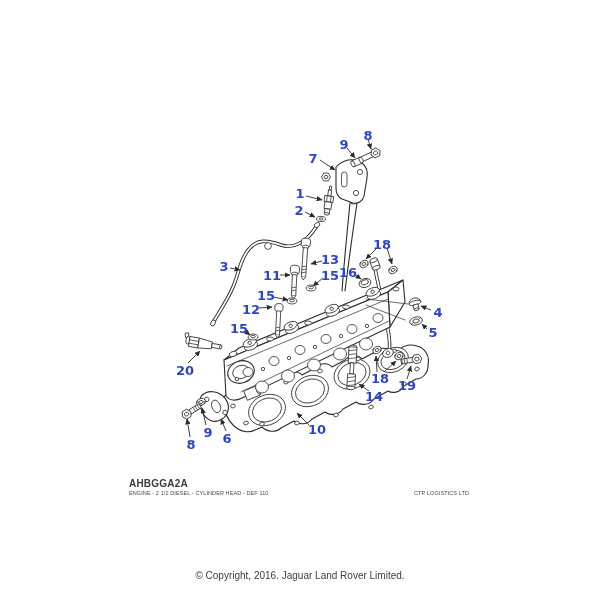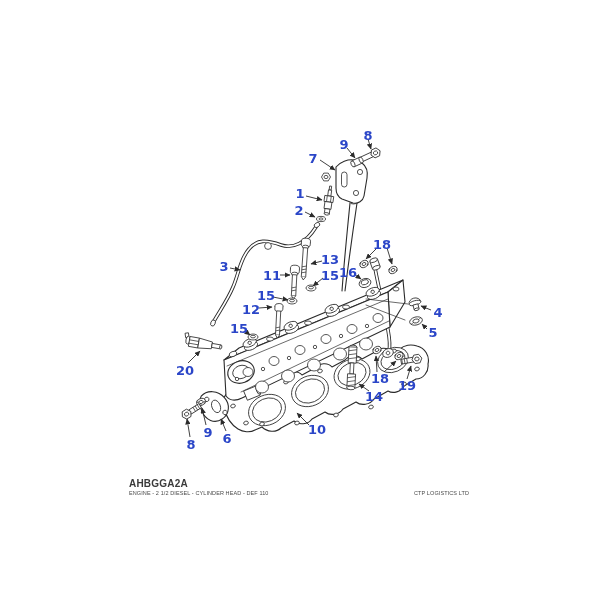--- a/index.html
+++ b/index.html
@@ -386,14 +386,15 @@
         <line x1="407" y1="379" x2="411" y2="366" class="leader" marker-end="url(#arrow)" stroke="#2b2b2b"></line>
         <text x="407" y="389.5" class="callout" fill="#2b46c8">19</text>
         <line x1="188" y1="363" x2="200" y2="351" class="leader" marker-end="url(#arrow)" stroke="#2b2b2b"></line>
         <text x="185" y="374.5" class="callout" fill="#2b46c8">20</text>
       </g>
 </svg>
 
 <div class="part-code">AHBGGA2A</div>
 <div class="part-desc">ENGINE - 2 1/2 DIESEL - CYLINDER HEAD - DEF 110</div>
 <div class="publisher">CTP LOGISTICS LTD</div>
+<div class="copyright">© Copyright, 2016. Jaguar Land Rover Limited.</div>
 
 </div>
 
 </body></html>

